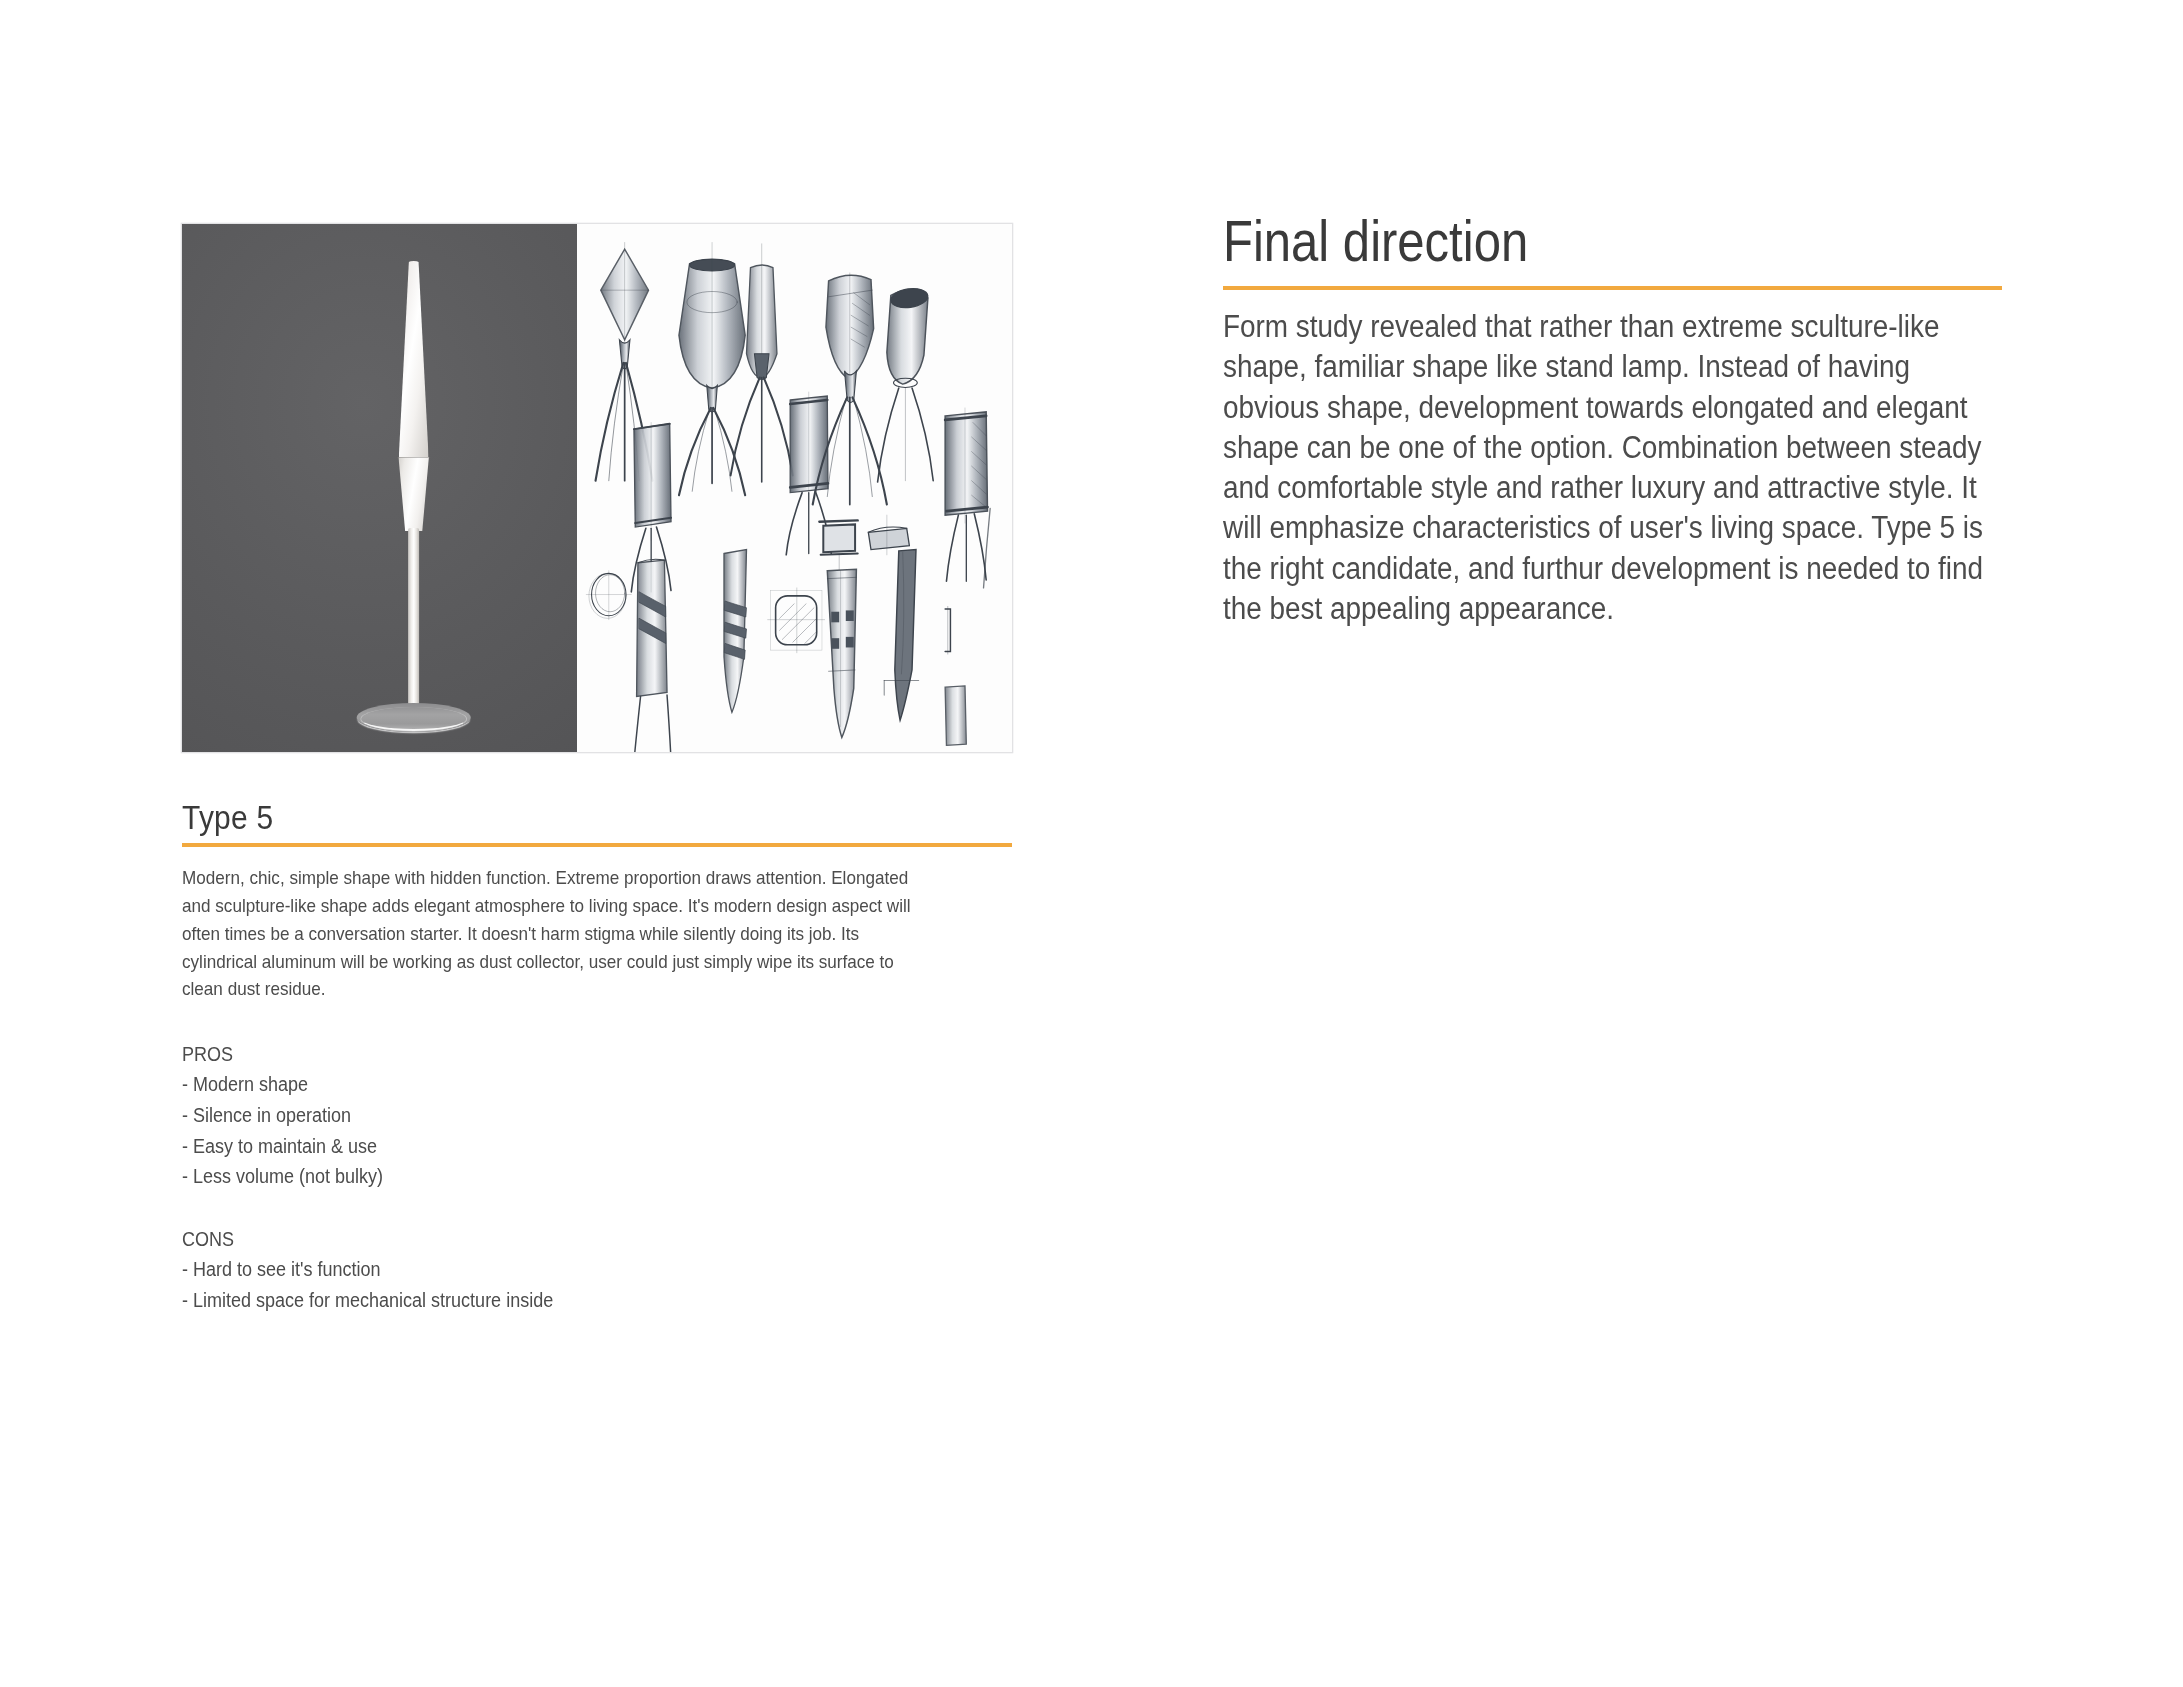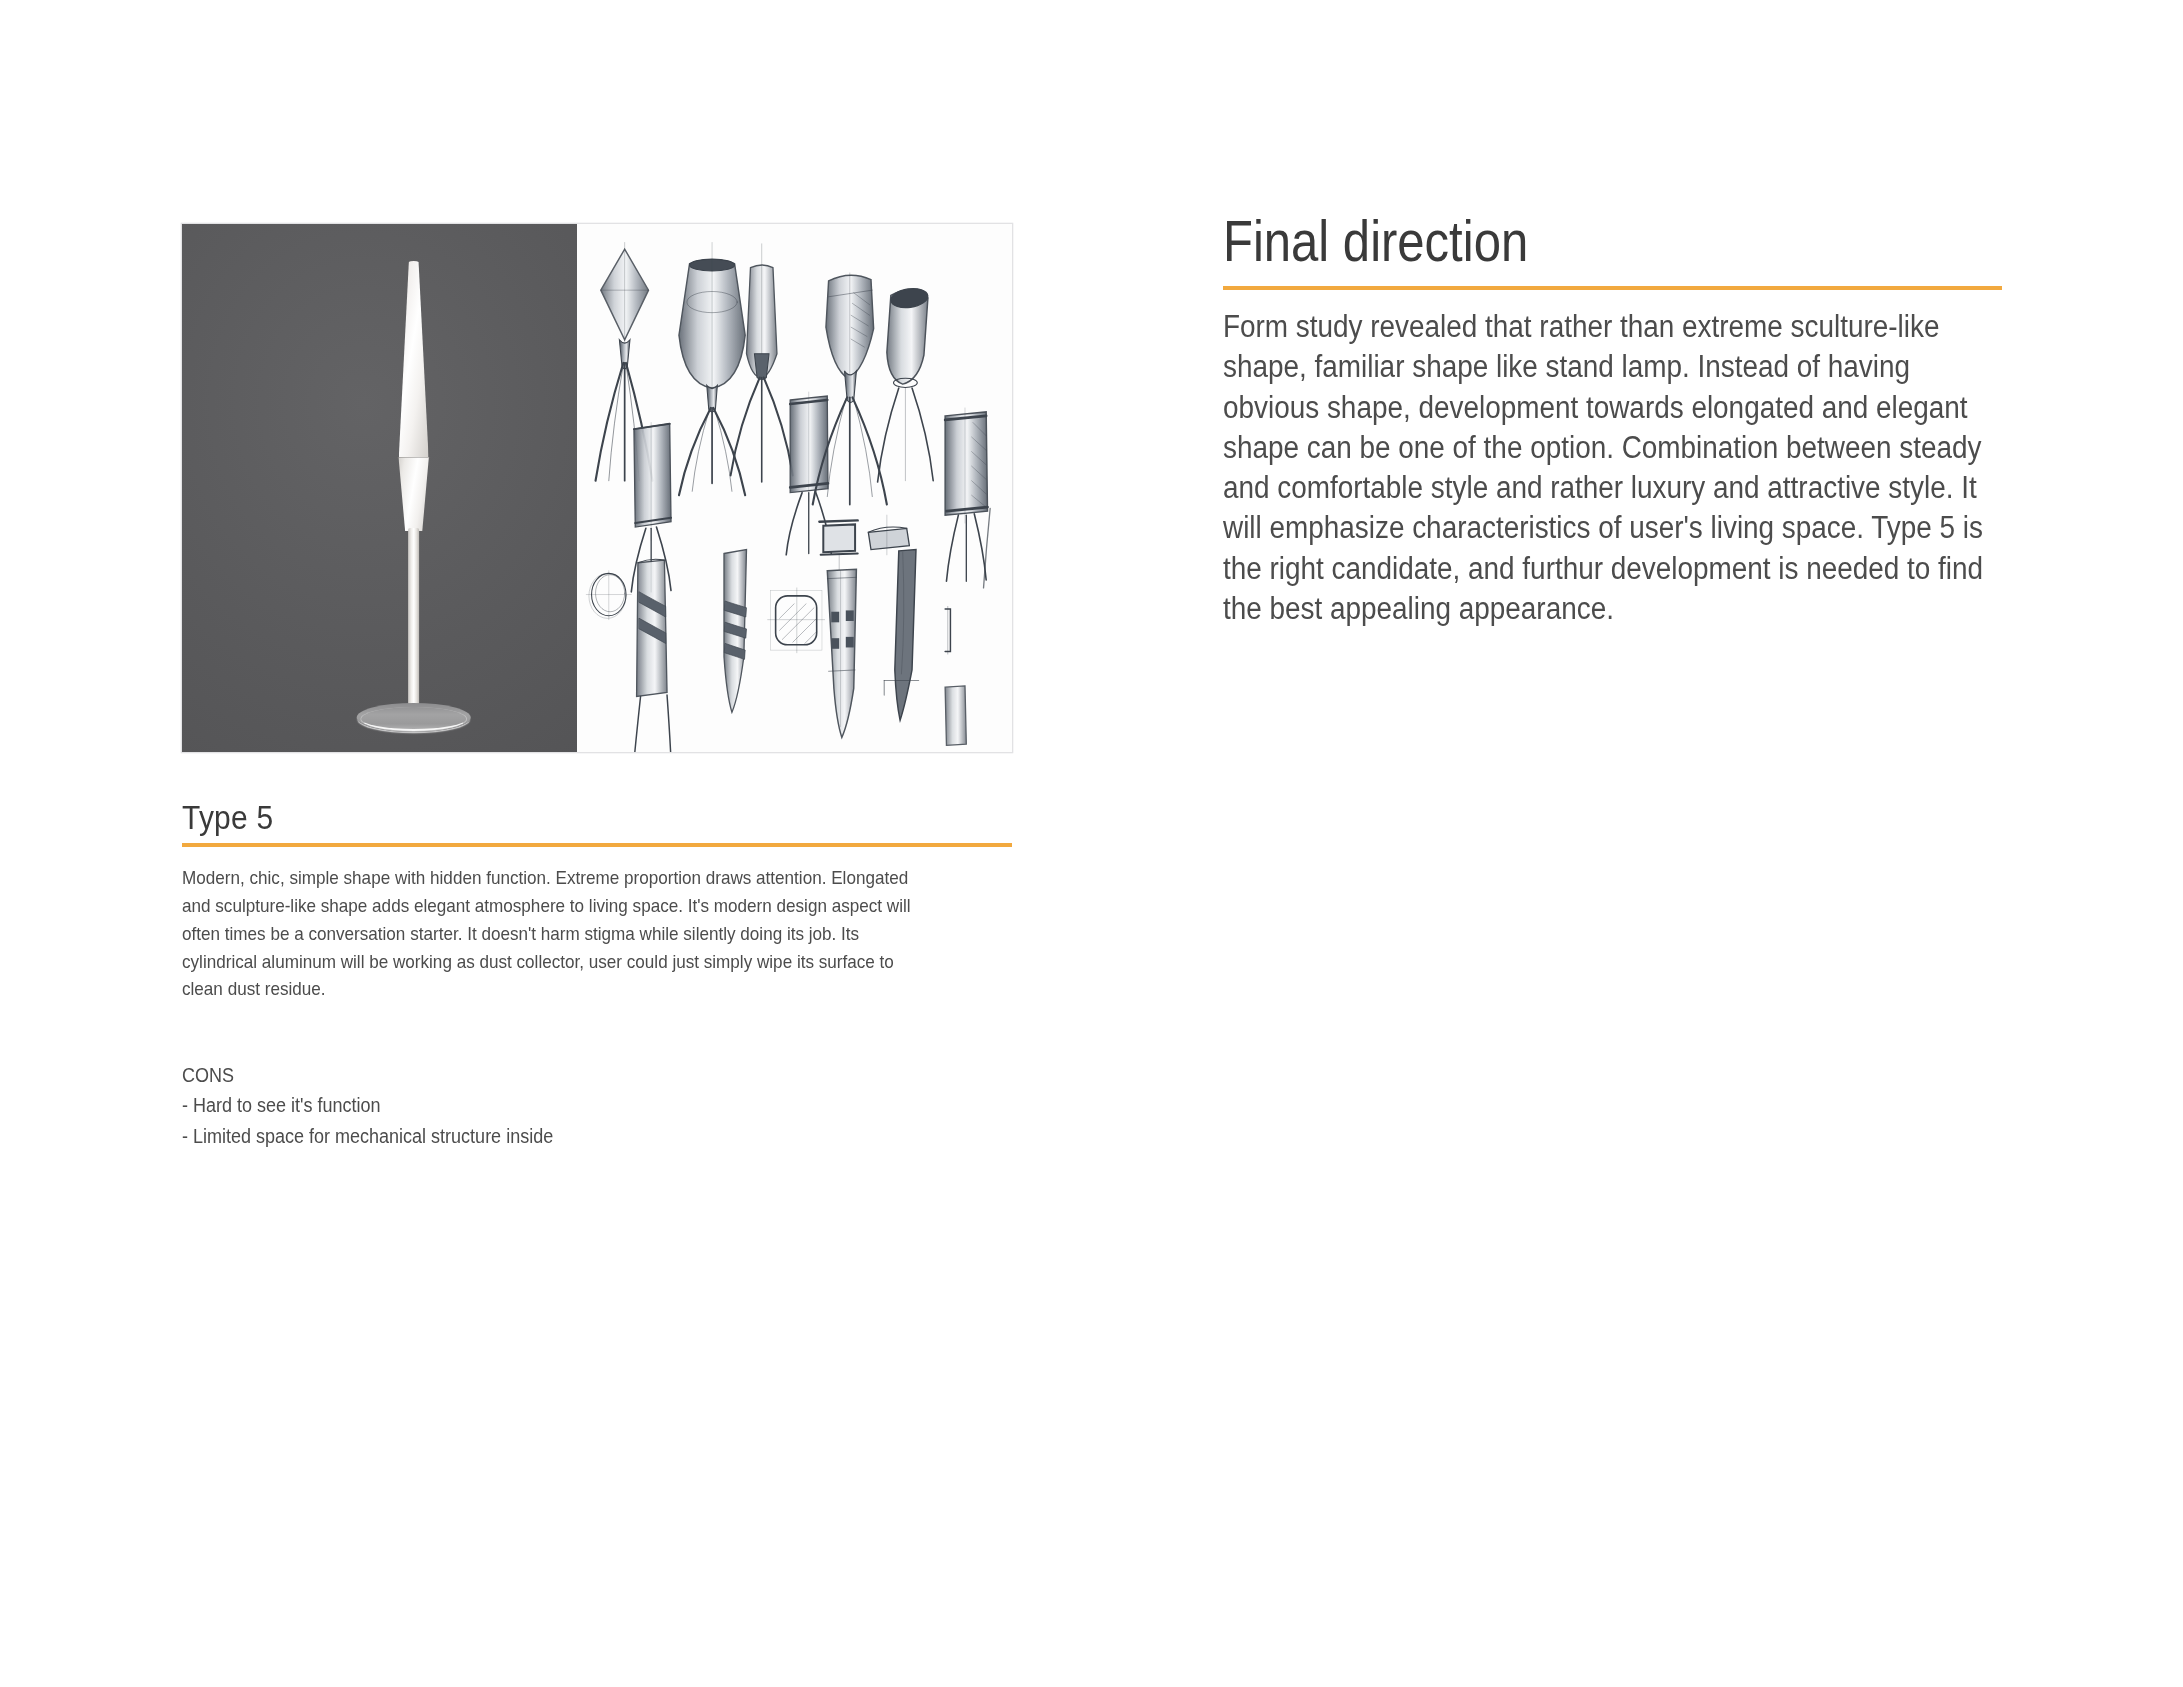--- a/index.html
+++ b/index.html
@@ -430,24 +430,31 @@
         </g>
       </svg>
     </div>
   </div>
 
   <h2 class="sec-title">Type 5</h2>
   <div class="rule"></div>
 
   <p class="body-copy">Modern, chic, simple shape with hidden function. Extreme proportion draws attention. Elongated and sculpture-like shape adds elegant atmosphere to living space. It's modern design aspect will often times be a conversation starter. It doesn't harm stigma while silently doing its job. Its cylindrical aluminum will be working as dust collector, user could just simply wipe its surface to clean dust residue.</p>
 
+  <div class="list-block">
+    <div class="list-head">PROS</div>
+    <div class="list-item">- Modern shape</div>
+    <div class="list-item">- Silence in operation</div>
+    <div class="list-item">- Easy to maintain &amp; use</div>
+    <div class="list-item">- Less volume (not bulky)</div>
+  </div>
 
   <div class="gap"></div>
 
-  <div class="list-block" style="margin-top:6px">
+  <div class="list-block" style="margin-top:0">
     <div class="list-head">CONS</div>
     <div class="list-item">- Hard to see it's function</div>
     <div class="list-item">- Limited space for mechanical structure inside</div>
   </div>
 </div>
 
 <div class="right-col">
   <h1 class="main-title">Final direction</h1>
   <div class="rule-right"></div>
   <p class="right-copy">Form study revealed that rather than extreme sculture-like shape, familiar shape like stand lamp. Instead of having obvious shape, development towards elongated and elegant shape can be one of the option. Combination between steady and comfortable style and rather luxury and attractive style. It will emphasize characteristics of user's living space. Type 5 is the right candidate, and furthur development is needed to find the best appealing appearance.</p>

